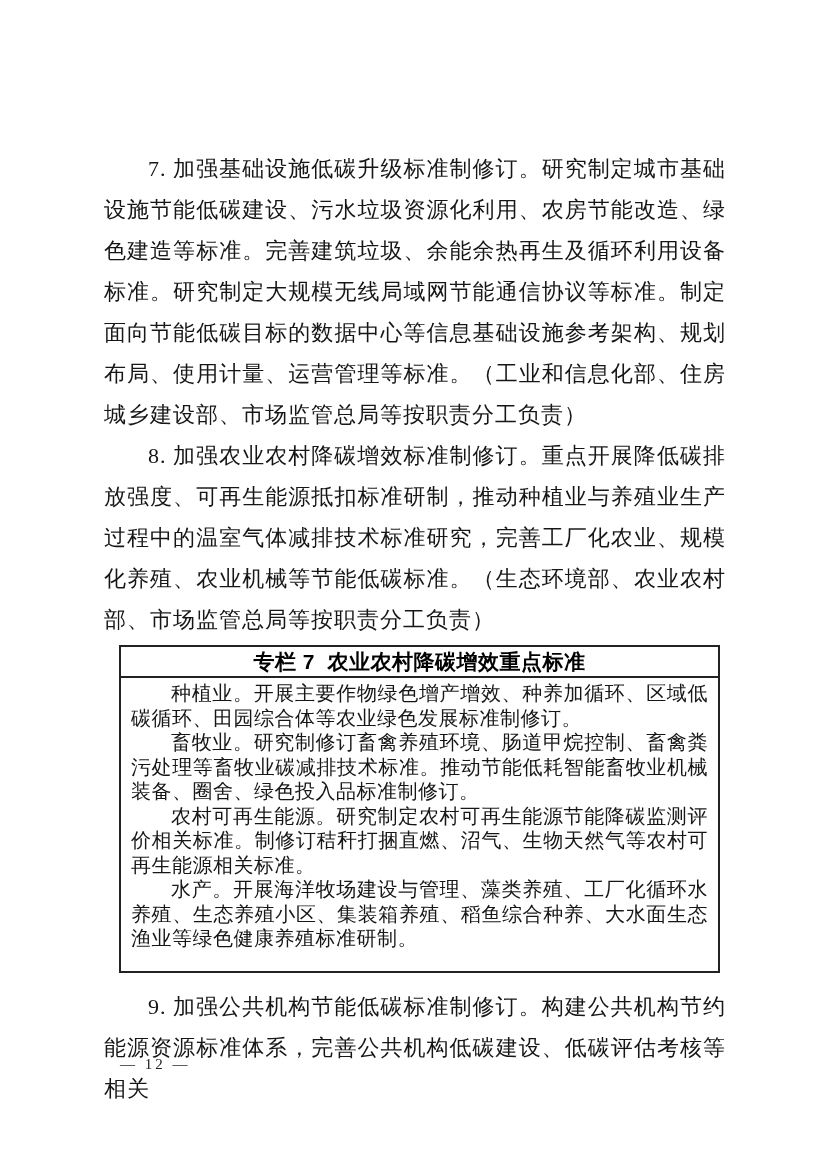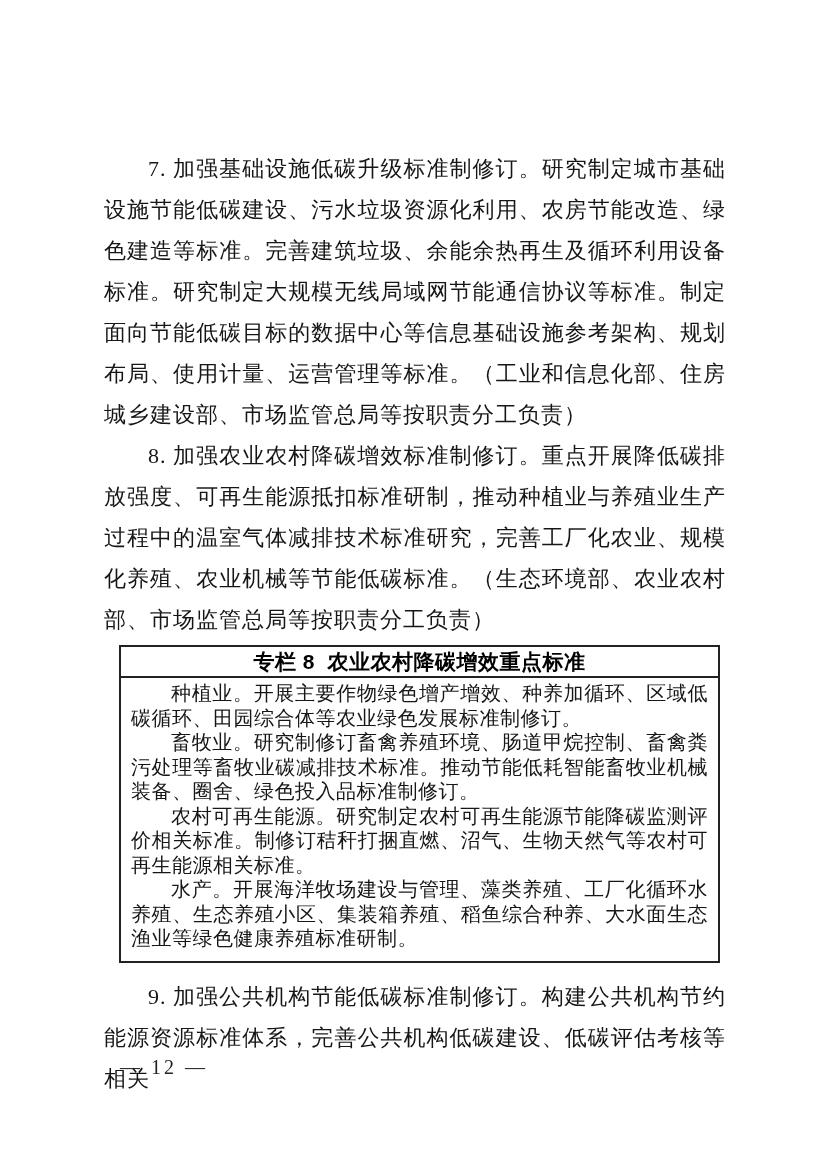--- a/index.html
+++ b/index.html
@@ -44,54 +44,54 @@
     text-align: center;
     font-family: "Liberation Sans", sans-serif;
     font-weight: bold;
     font-size: 21px;
     color: #000000;
     border-bottom: 2px solid #222222;
     white-space: pre-wrap;
     letter-spacing: 0.5px;
   }
   .spec-box-body {
-    padding: 3px 10px 10px 10px;
+    padding: 3px 10px 20px 10px;
   }
   .spec-box-body p {
     margin: 0;
     font-size: 20px;
     line-height: 24.5px;
     text-align: justify;
     text-justify: inter-ideograph;
     text-indent: 2em;
     letter-spacing: 0.5px;
     color: #161616;
   }
   .footer {
     position: absolute;
     left: 120px;
     top: 1056px;
-    font-size: 20px;
+    font-size: 15px;
     letter-spacing: 3px;
     color: #222222;
     font-family: "Liberation Serif", serif;
   }
 </style>
 </head>
 <body>
 
 <div class="page">
   <div class="content">
 
     <p class="body-par">7. 加强基础设施低碳升级标准制修订。研究制定城市基础设施节能低碳建设、污水垃圾资源化利用、农房节能改造、绿色建造等标准。完善建筑垃圾、余能余热再生及循环利用设备标准。研究制定大规模无线局域网节能通信协议等标准。制定面向节能低碳目标的数据中心等信息基础设施参考架构、规划布局、使用计量、运营管理等标准。（工业和信息化部、住房城乡建设部、市场监管总局等按职责分工负责）</p>
 
     <p class="body-par">8. 加强农业农村降碳增效标准制修订。重点开展降低碳排放强度、可再生能源抵扣标准研制，推动种植业与养殖业生产过程中的温室气体减排技术标准研究，完善工厂化农业、规模化养殖、农业机械等节能低碳标准。（生态环境部、农业农村部、市场监管总局等按职责分工负责）</p>
 
     <div class="spec-box">
-      <div class="spec-box-title">专栏 8  农业农村降碳增效重点标准</div>
+      <div class="spec-box-title">专栏 7  农业农村降碳增效重点标准</div>
       <div class="spec-box-body">
         <p>种植业。开展主要作物绿色增产增效、种养加循环、区域低碳循环、田园综合体等农业绿色发展标准制修订。</p>
         <p>畜牧业。研究制修订畜禽养殖环境、肠道甲烷控制、畜禽粪污处理等畜牧业碳减排技术标准。推动节能低耗智能畜牧业机械装备、圈舍、绿色投入品标准制修订。</p>
         <p>农村可再生能源。研究制定农村可再生能源节能降碳监测评价相关标准。制修订秸秆打捆直燃、沼气、生物天然气等农村可再生能源相关标准。</p>
         <p>水产。开展海洋牧场建设与管理、藻类养殖、工厂化循环水养殖、生态养殖小区、集装箱养殖、稻鱼综合种养、大水面生态渔业等绿色健康养殖标准研制。</p>
       </div>
     </div>
 
     <p class="body-par">9. 加强公共机构节能低碳标准制修订。构建公共机构节约能源资源标准体系，完善公共机构低碳建设、低碳评估考核等相关</p>
 

